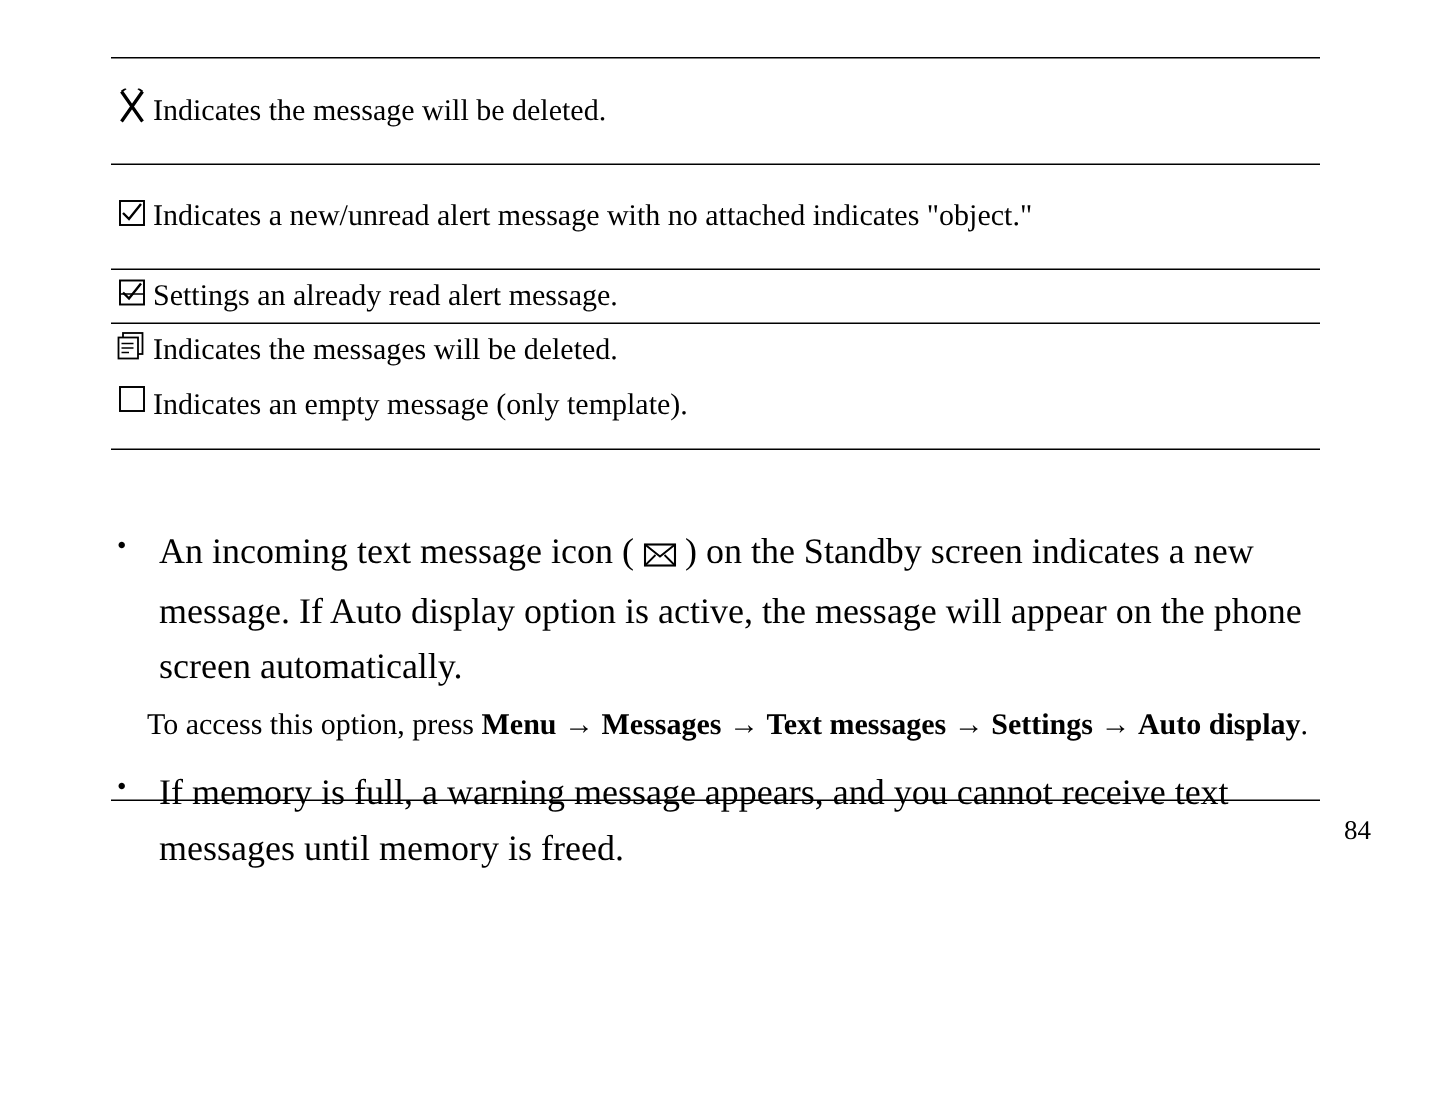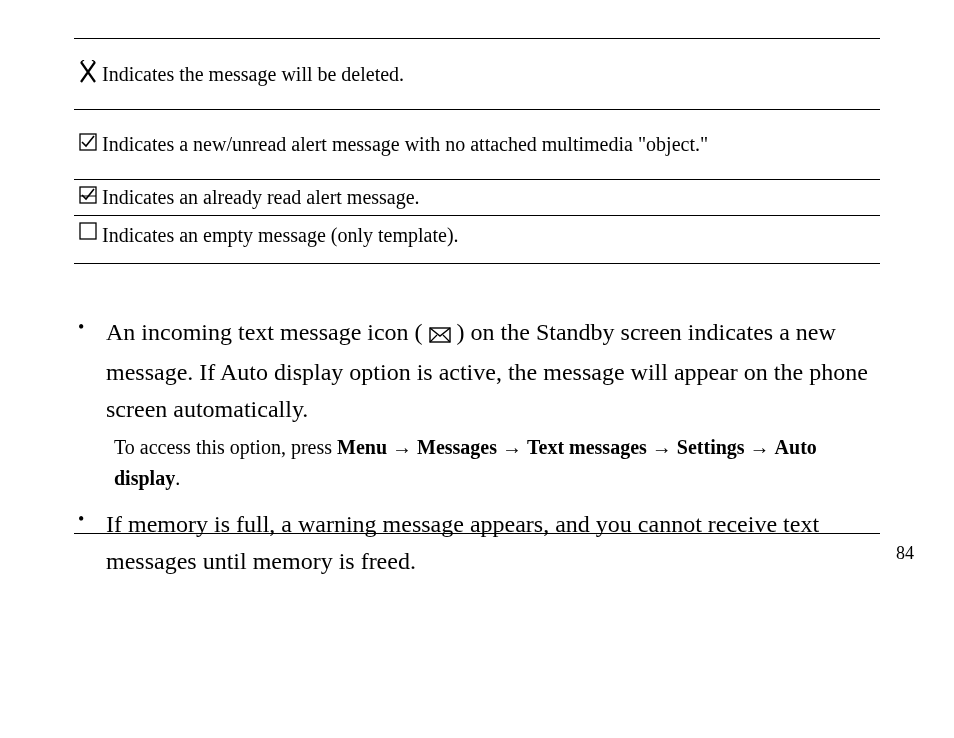--- a/index.html
+++ b/index.html
@@ -13,21 +13,21 @@
   .rule-row td{border-bottom:1.5px solid #000}
   
   .h-top{height:70px}
   .h-lg{height:70px}
   .h-sm{height:36px}
   .h-gap{height:48px}
   .notes{margin-top:50px;padding:0 4px}
   .note-row{display:flex;align-items:flex-start;margin-bottom:10px}
   .bullet{width:28px;flex:0 0 28px;font-size:18px;line-height:26px}
   .note-text{font-size:24px;line-height:1.55}
-  .after-bullet{margin-left:36px;font-size:20px;line-height:1.55;margin-top:-6px}
+  .after-bullet{margin-left:20px;font-size:20px;line-height:1.55;margin-top:-6px}
   .arrow{font-size:20px}
   .inline-icon{display:inline-block;vertical-align:-3px}
   .footer-line{position:absolute;left:74px;right:74px;bottom:54px;border-top:1.5px solid #000}
   .page-num{position:absolute;right:40px;bottom:24px;font-size:18px}
   
 </style>
 </head>
 <body>
 
 <div class="page">
@@ -51,37 +51,51 @@
 
       <tr class="rule-row h-lg">
         <td class="icon">
           <span>
             <svg width="18" height="18" viewBox="0 0 18 18">
               <rect x="1" y="1" width="16" height="16" fill="none" stroke="#000" stroke-width="1.3"></rect>
               <path d="M3 9 L7 13 L15 3" fill="none" stroke="#000" stroke-width="1.6"></path>
             </svg>
           </span>
         </td>
-        <td class="text">Indicates a new/unread alert message with no attached multimedia "object."</td>
+        <td class="text">Indicates a new/unread alert message with no attached indicates "object."</td>
       </tr>
 
       <tr class="rule-row h-sm">
         <td class="icon">
           <span>
             <svg width="18" height="18" viewBox="0 0 18 18">
               <rect x="1" y="1" width="16" height="16" fill="none" stroke="#000" stroke-width="1.3"></rect>
               <path d="M3 9 L7 13 L15 3" fill="none" stroke="#000" stroke-width="1.6"></path>
               <line x1="1" y1="10" x2="17" y2="10" stroke="#000" stroke-width="1"></line>
             </svg>
           </span>
         </td>
-        <td class="text">Indicates an already read alert message.</td>
+        <td class="text">Settings an already read alert message.</td>
       </tr>
 
 
+      <tr class="h-sm">
+        <td class="icon">
+          <span>
+            <svg width="20" height="20" viewBox="0 0 20 20">
+              <rect x="4" y="1" width="13" height="14" fill="#fff" stroke="#000" stroke-width="1.2"></rect>
+              <rect x="1" y="4" width="13" height="14" fill="#fff" stroke="#000" stroke-width="1.2"></rect>
+              <line x1="3" y1="8" x2="11" y2="8" stroke="#000" stroke-width="1"></line>
+              <line x1="3" y1="11" x2="11" y2="11" stroke="#000" stroke-width="1"></line>
+              <line x1="3" y1="14" x2="8" y2="14" stroke="#000" stroke-width="1"></line>
+            </svg>
+          </span>
+        </td>
+        <td class="text">Indicates the messages will be deleted.</td>
+      </tr>
 
       <tr class="rule-row h-gap">
         <td class="icon" style="vertical-align:top;padding-top:6px">
           <span>
             <svg width="18" height="18" viewBox="0 0 18 18">
               <rect x="1" y="1" width="16" height="16" fill="none" stroke="#000" stroke-width="1.3"></rect>
             </svg>
           </span>
         </td>
         <td class="text" style="vertical-align:top;padding-top:4px">Indicates an empty message (only template).</td>

